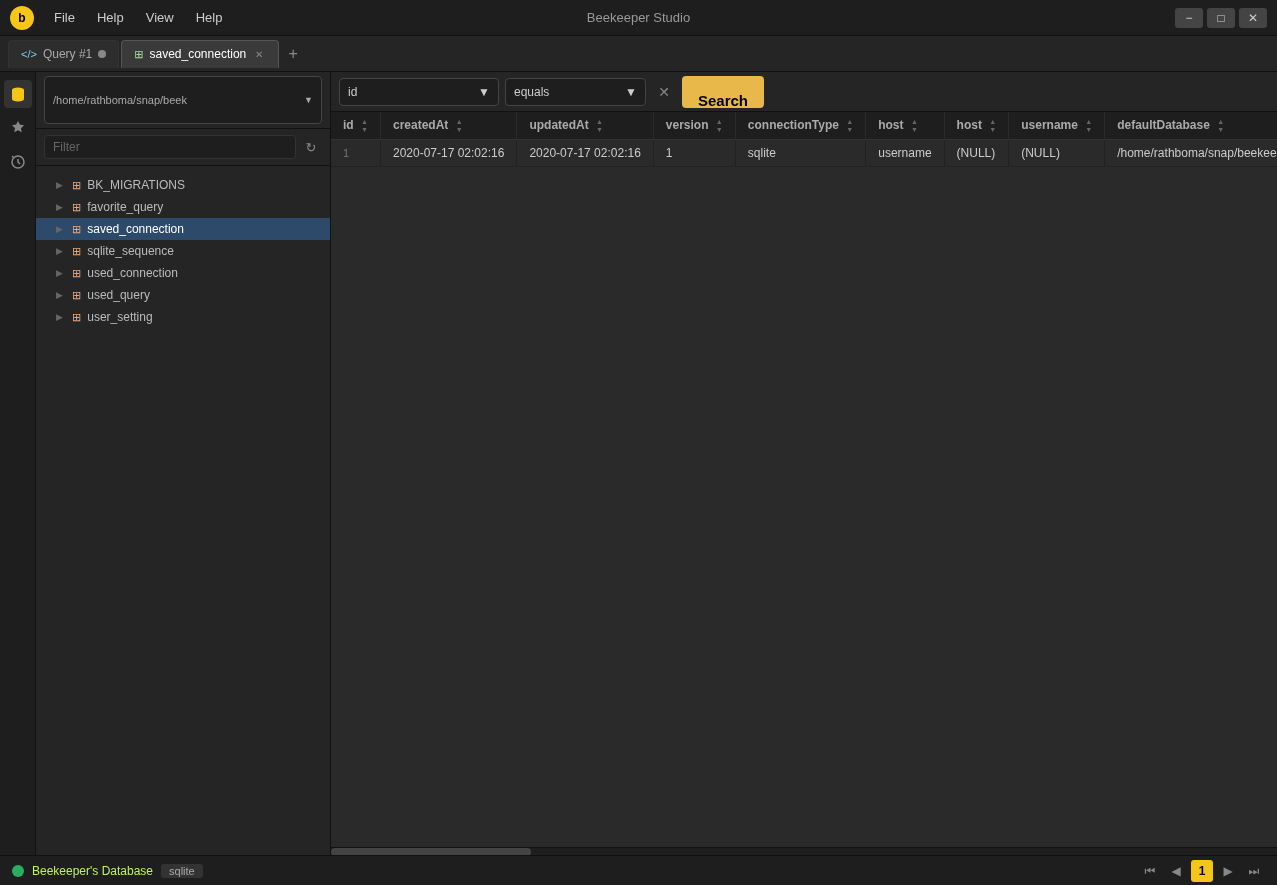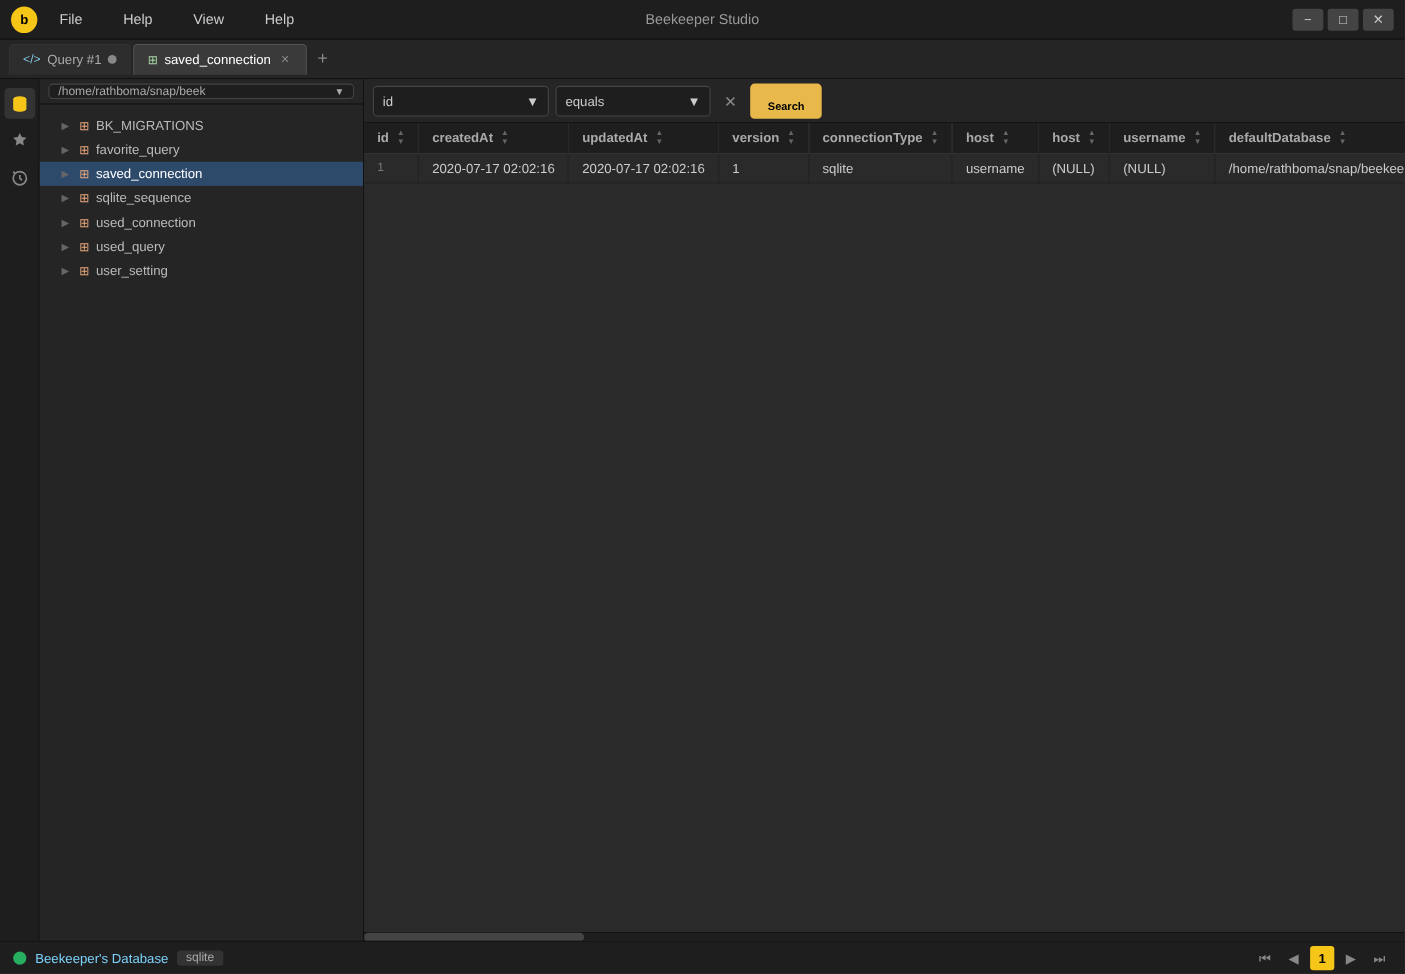--- a/index.html
+++ b/index.html
@@ -35,21 +35,21 @@
       align-items: center;
       justify-content: center;
       font-weight: bold;
       color: #000;
       font-size: 12px;
     }
     .titlebar-menu {
       position: absolute;
       left: 44px;
       display: flex;
-      gap: 17px;
+      gap: 2px;
     }
     .titlebar-menu-item {
       padding: 4px 10px;
       color: #ccc;
       cursor: pointer;
       border-radius: 3px;
       font-size: 13px;
     }
     .titlebar-title {
       color: #999;
@@ -213,21 +213,21 @@
 
     
     .db-selector {
       padding: 4px 8px;
       border-bottom: 1px solid #111;
     }
     .db-selector-inner {
       background: #1e1e1e;
       border: 1px solid #444;
       border-radius: 4px;
-      padding: 0 8px;
+      padding: 17px 8px;
       display: flex;
       align-items: center;
       justify-content: space-between;
       cursor: pointer;
       font-size: 11px;
       color: #aaa;
     }
 
     
     .tables-section {
@@ -332,21 +332,21 @@
       font-size: 14px;
       border-radius: 3px;
     }
     .search-btn {
       height: 28px;
       padding: 16px 16px;
       background: #e8b84b;
       border: none;
       border-radius: 4px;
       color: #000;
-      font-size: 10px;
+      font-size: 15px;
       font-weight: 600;
       cursor: pointer;
     }
 
     
     .table-container {
       flex: 1;
       overflow: auto;
       background: #2a2a2a;
     }
@@ -410,21 +410,21 @@
       gap: 8px;
     }
     .status-dot {
       width: 12px;
       height: 12px;
       border-radius: 50%;
       background: #27ae60;
     }
     .status-text {
       font-size: 12px;
-      color: #7dd3fc;
+      color: #bef264;
     }
     .status-type {
       background: #333;
       border-radius: 3px;
       padding: 1px 8px;
       font-size: 11px;
       color: #aaa;
     }
     .statusbar-right {
       display: flex;
@@ -537,20 +537,24 @@
 
     <div class="db-selector">
       <div class="db-selector-inner">
         <span>/home/rathboma/snap/beek</span>
         <span style="display:flex;gap:4px;align-items:center;">
           <span style="font-size:9px;">▼</span>
         </span>
       </div>
     </div>
 
+    <div class="left-panel-header">
+      <input class="filter-input" type="text" placeholder="Filter" style="">
+      <div class="refresh-btn">↻</div>
+    </div>
 
     <div class="tables-section">
 
       <div class="table-item">
         <span class="table-arrow">▶</span>
         <span class="table-grid-icon">⊞</span>
         <span>BK_MIGRATIONS</span>
       </div>
       <div class="table-item">
         <span class="table-arrow">▶</span>

